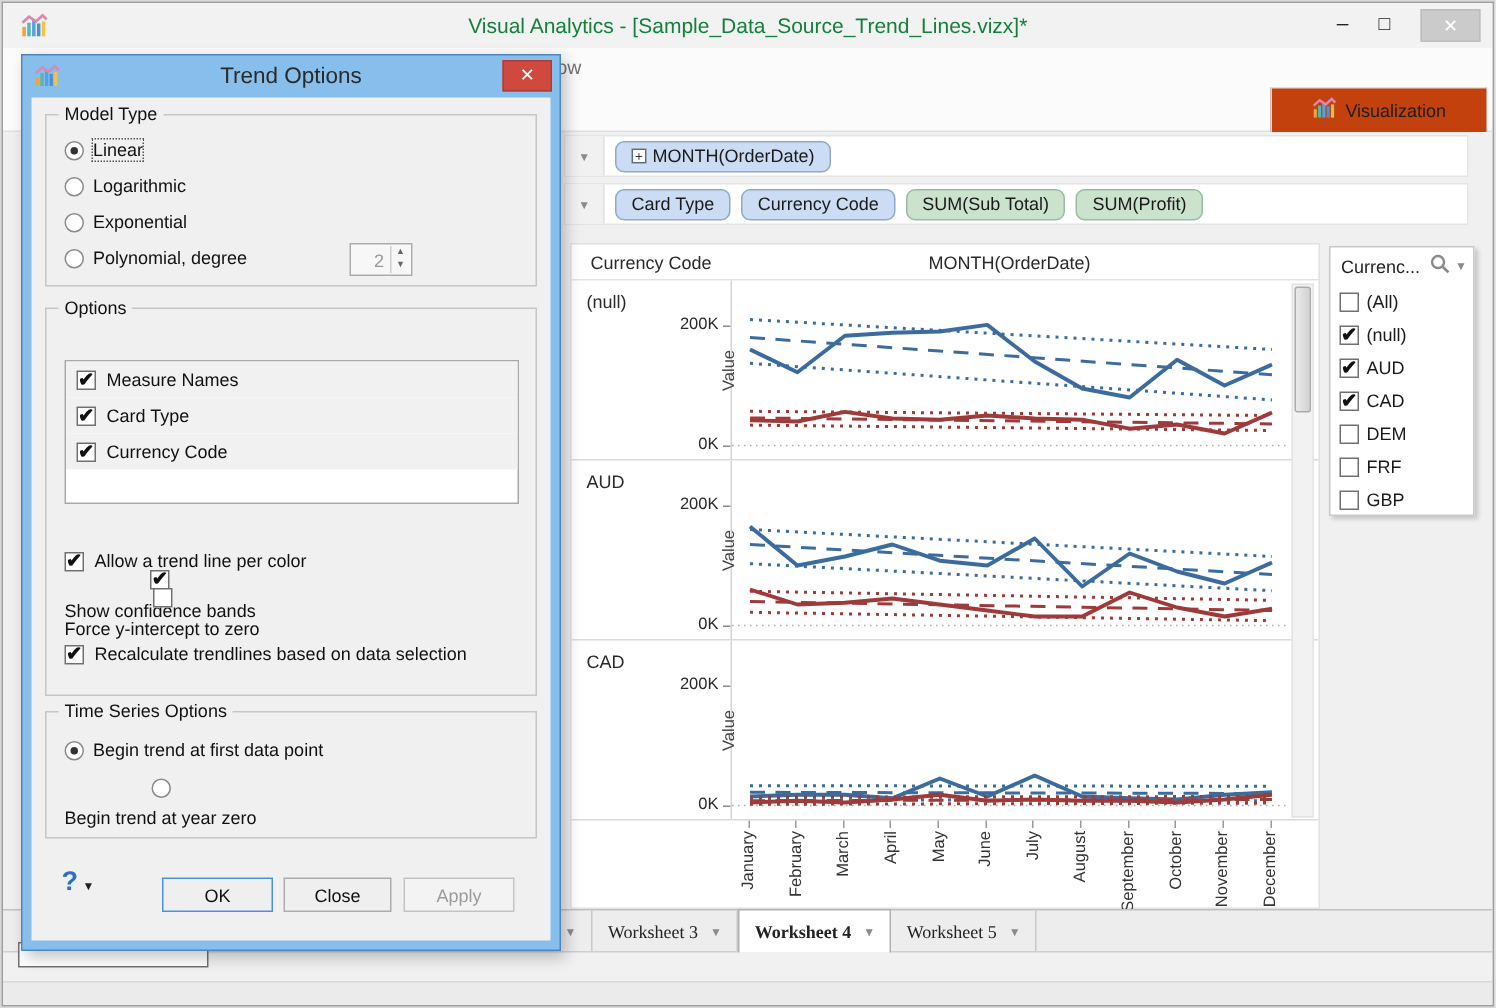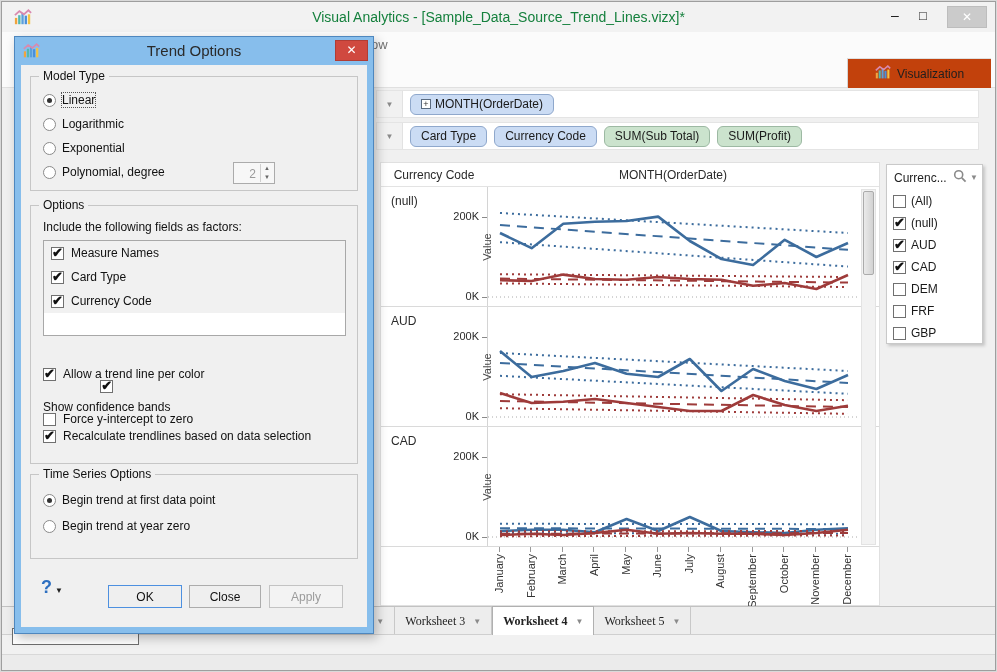--- a/index.html
+++ b/index.html
@@ -429,21 +429,20 @@
           <span class="spin-val">2</span>
           <div class="spin-btns">
             <div>▲</div>
             <div>▼</div>
           </div>
         </div>
       </div>
 
       <div class="group g-options">
         <span class="group-label">Options</span>
-        <span class="factors-caption">Include the following fields as factors:</span>
         <div class="listbox">
           <div class="list-item">
             <span class="checkbox checked"></span>
             <span>Measure Names</span>
           </div>
           <div class="list-item">
             <span class="checkbox checked"></span>
             <span>Card Type</span>
           </div>
           <div class="list-item">
@@ -452,37 +451,37 @@
           </div>
         </div>
         <div class="check-row" style="top:149px;margin-top:12px;">
           <span class="checkbox checked"></span>
           <span>Allow a trend line per color</span>
         </div>
         <div class="check-row" style="top:174px;flex-direction:column;">
           <span class="checkbox checked"></span>
           <span>Show confidence bands</span>
         </div>
-        <div class="check-row" style="top:206px;">
+        <div class="check-row" style="top:186px;flex-direction:column;">
           <span class="checkbox"></span>
           <span>Force y-intercept to zero</span>
         </div>
         <div class="check-row" style="top:223px;">
           <span class="checkbox checked"></span>
           <span>Recalculate trendlines based on data selection</span>
         </div>
       </div>
 
       <div class="group g-time">
         <span class="group-label">Time Series Options</span>
         <div class="radio-row" style="top:18px;">
           <span class="radio checked"></span>
           <span>Begin trend at first data point</span>
         </div>
-        <div class="radio-row" style="top:44px;">
+        <div class="radio-row" style="top:44px;flex-direction:column;">
           <span class="radio"></span>
           <span>Begin trend at year zero</span>
         </div>
       </div>
 
       <div class="dlg-footer-help">
         <span>?</span>
         <span class="caret">▼</span>
       </div>
       <div class="btn btn-ok">OK</div>

